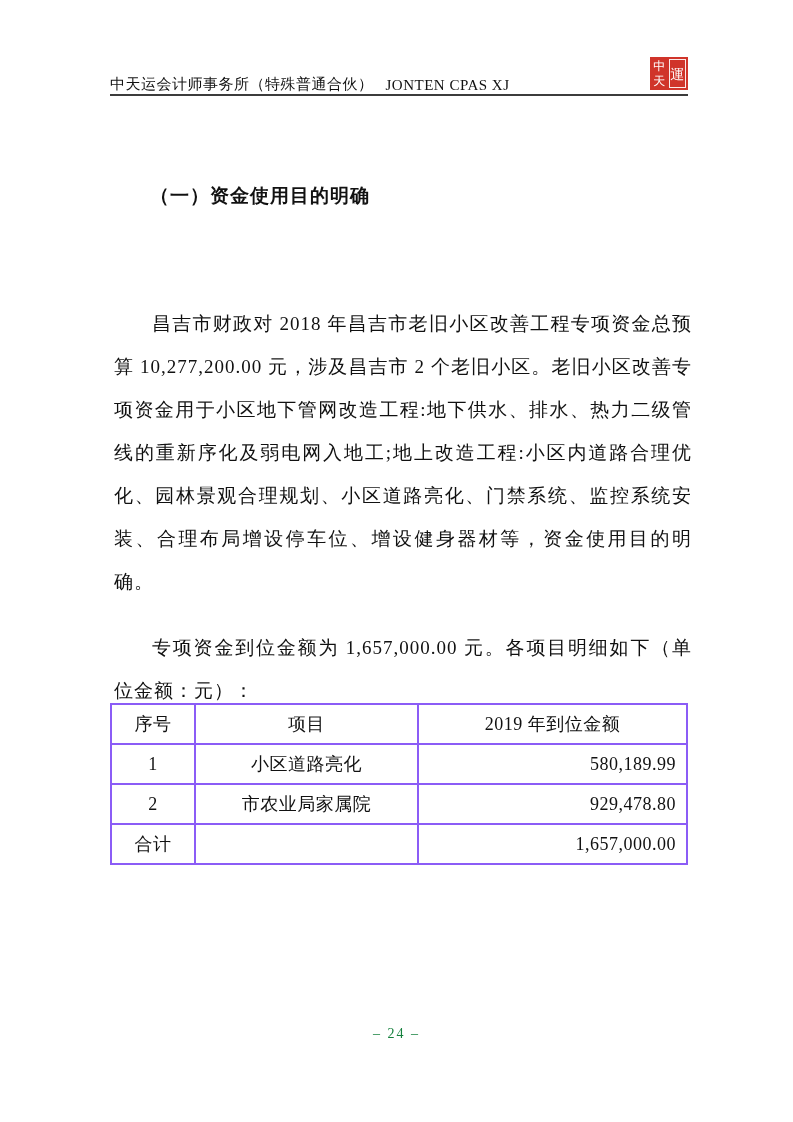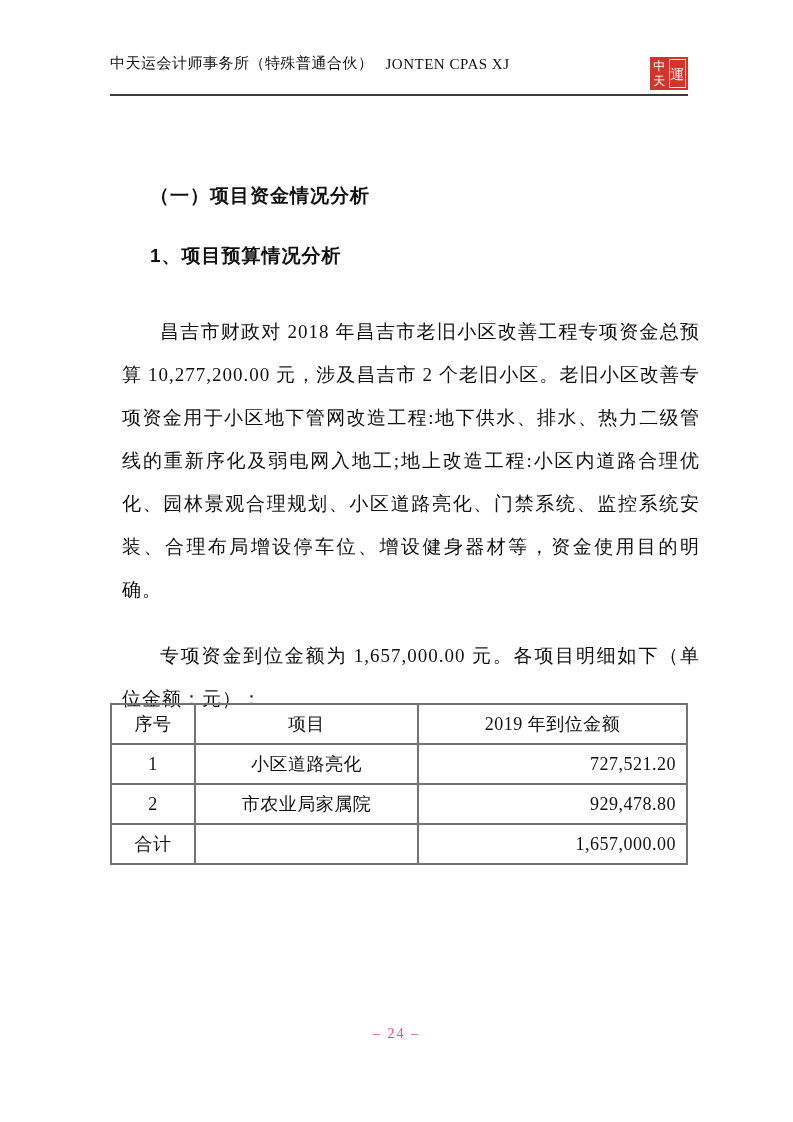--- a/index.html
+++ b/index.html
@@ -11,21 +11,21 @@
     font-family:"Liberation Serif","DejaVu Serif",serif;
     color:#111;
     overflow:hidden;
   }
   
   .header{
     position:absolute;left:110px;width:578px;top:70px;height:26px;
     border-bottom:2px solid #3c3c3c;
     display:flex;align-items:flex-end;
     font-size:15px;letter-spacing:0.5px;
-    padding-bottom:21px;box-sizing:border-box;
+    padding-bottom:0;box-sizing:border-box;
   }
   .header .cn{white-space:nowrap;}
   .header .en{margin-left:12px;white-space:nowrap;font-family:"Liberation Serif","DejaVu Serif",serif;}
   .seal{
     position:absolute;right:105px;top:57px;width:38px;height:33px;
     display:grid;grid-template-columns:1fr 1.15fr;grid-template-rows:1fr 1fr;
     box-sizing:border-box;padding:1px;
     font-family:"Liberation Sans","DejaVu Sans",sans-serif;
     color:#fff;line-height:1;
   }
@@ -35,77 +35,76 @@
   .h{
     position:absolute;left:150px;
     font-family:"Liberation Sans","DejaVu Sans",sans-serif;
     font-weight:bold;font-size:19px;letter-spacing:1px;white-space:nowrap;
   }
   
   .para{
     position:absolute;left:110px;width:578px;
     font-size:19px;line-height:43px;letter-spacing:1px;
     text-align:justify;text-align-last:left;
-    text-indent:2em;margin:12px;
+    text-indent:2em;margin:4px;
   }
   
   .tbl{
     position:absolute;left:110px;top:703px;width:578px;
     border-collapse:collapse;table-layout:fixed;
     font-size:18px;letter-spacing:0.5px;
   }
   .tbl td{
-    border:2px solid #737373;height:40px;
+    border:2px solid #8b5cf6;height:40px;
     text-align:center;vertical-align:middle;padding:0 6px;box-sizing:border-box;
   }
   .tbl td.num{text-align:right;padding-right:10px;}
   .col-no{width:80px;}
   .col-item{width:212px;}
   .col-amt{width:256px;}
   
   .footer{
     position:absolute;left:0;top:1026px;width:100%;
-    text-align:center;font-size:14px;letter-spacing:2px;color:#ec4899;
+    text-align:center;font-size:14px;letter-spacing:2px;color:#15803d;
   }
 </style>
 </head>
 <body>
 
 <div class="page">
 
   <div class="header">
     <span class="cn">中天运会计师事务所（特殊普通合伙）</span>
     <span class="en">JONTEN CPAS XJ</span>
   </div>
 
   <div class="seal" id="seal" style="background: rgb(208, 52, 42);">
     <span class="c">中</span>
     <span class="c right">運</span>
     <span class="c" style="grid-row:2;grid-column:1">天</span>
   </div>
 
-  <div class="h" style="top:183px">（一）项目资金情况分析</div>
-  <div class="h" style="top:243px">1、项目预算情况分析</div>
+  <div class="h" style="top:183px">（一）资金使用目的明确</div>
 
   <p class="para" style="top:298px">昌吉市财政对 2018 年昌吉市老旧小区改善工程专项资金总预算 10,277,200.00 元，涉及昌吉市 2 个老旧小区。老旧小区改善专项资金用于小区地下管网改造工程:地下供水、排水、热力二级管线的重新序化及弱电网入地工;地上改造工程:小区内道路合理优化、园林景观合理规划、小区道路亮化、门禁系统、监控系统安装、合理布局增设停车位、增设健身器材等，资金使用目的明确。</p>
 
 
   <p class="para" style="top:622px">专项资金到位金额为 1,657,000.00 元。各项目明细如下（单位金额：元）：</p>
 
   <table class="tbl">
     <tbody>
         <tr>
       <td class="col-no">序号</td>
       <td class="col-item">项目</td>
       <td class="col-amt">2019 年到位金额</td>
     </tr>
     <tr>
       <td>1</td>
       <td>小区道路亮化</td>
-      <td class="num">727,521.20</td>
+      <td class="num">580,189.99</td>
     </tr>
     <tr>
       <td>2</td>
       <td>市农业局家属院</td>
       <td class="num">929,478.80</td>
     </tr>
     <tr>
       <td>合计</td>
       <td></td>
       <td class="num">1,657,000.00</td>

